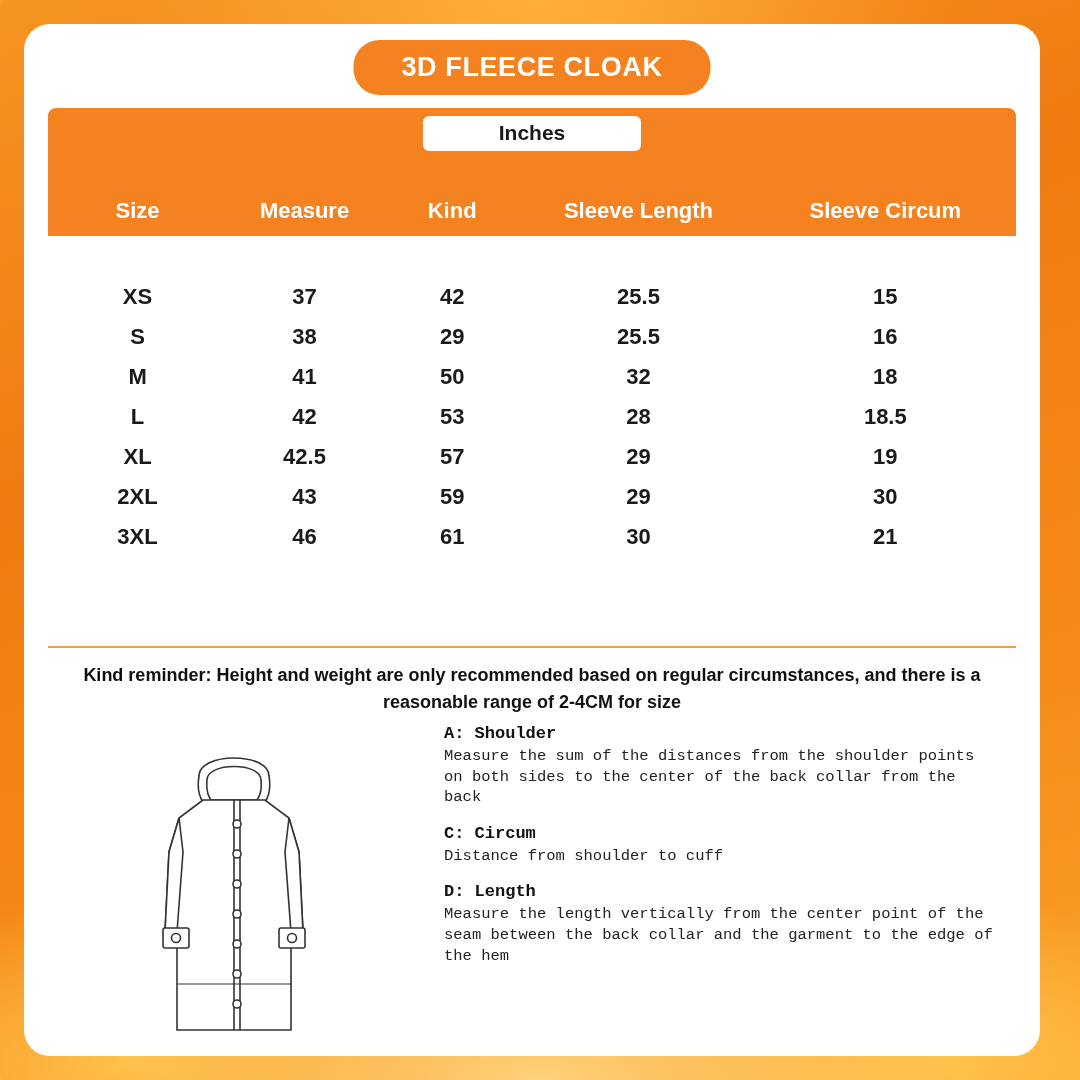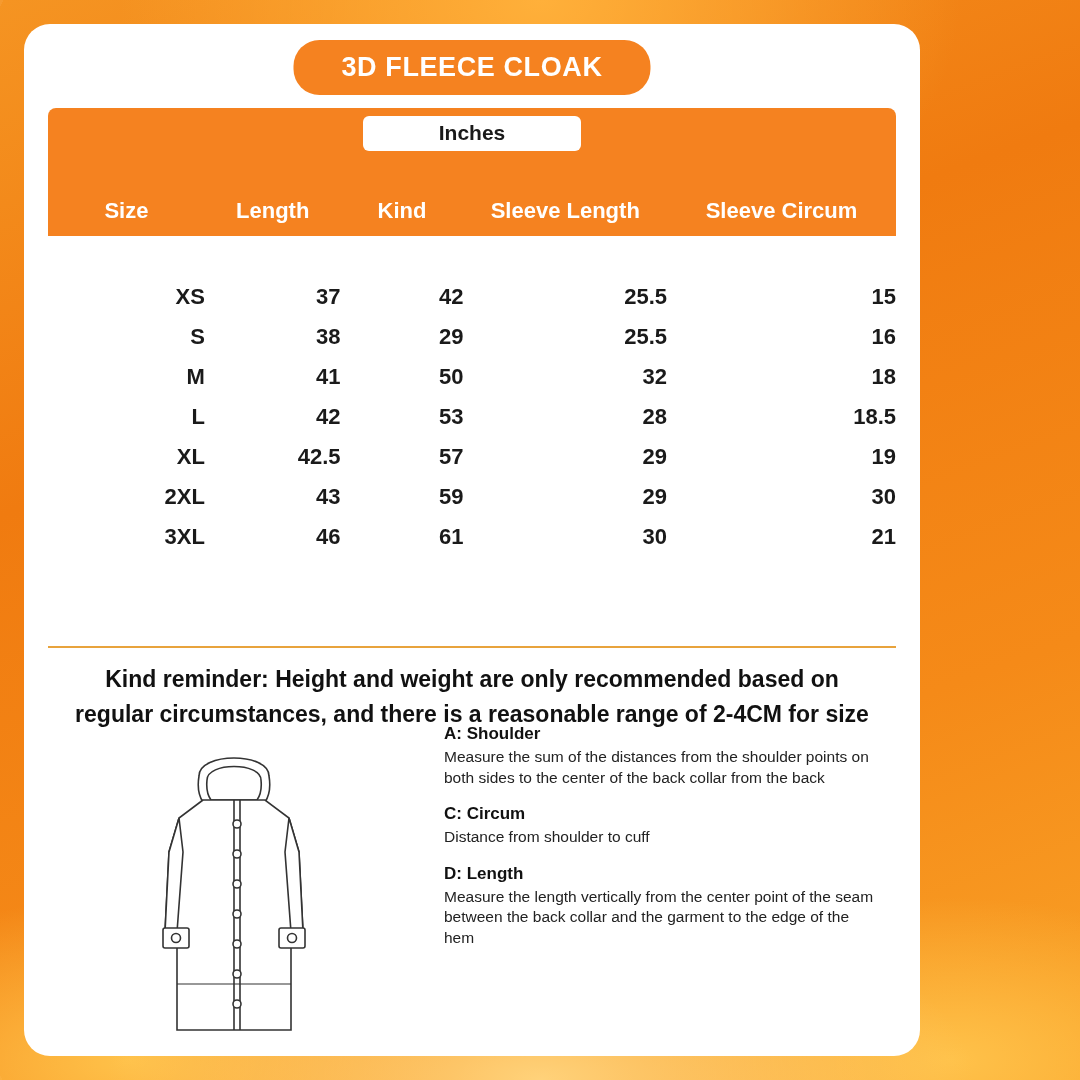--- a/index.html
+++ b/index.html
@@ -27,21 +27,21 @@
     content: "";
     position: absolute; inset: 0;
     background:
       linear-gradient(115deg, rgba(255,255,255,0.10) 0 3px, rgba(255,255,255,0) 3px 40px),
       linear-gradient(65deg, rgba(255,255,255,0.07) 0 2px, rgba(255,255,255,0) 2px 55px);
     opacity: .6;
   }
   .card {
     position: absolute;
     left: 24px; top: 24px;
-    width: 896px; height: 1032px;
+    width: 1016px; height: 1032px;
     background: #ffffff;
     border-radius: 26px;
     overflow: hidden;
   }
   .title-pill {
     position: absolute;
     left: 50%; transform: translateX(-50%);
     top: 16px;
     background: #f58220;
     color: #ffffff;
@@ -87,49 +87,50 @@
     font-weight: bold;
     padding: 6px 0 2px 0;
     text-align: center;
   }
   col.c0 { width: 18.5%; }
   col.c1 { width: 16%; }
   col.c2 { width: 14.5%; }
   col.c3 { width: 24%; }
   col.c4 { width: 27%; }
   .tbody td {
-    text-align: right;
+    text-align: center;
     font-size: 22px;
     color: #1a1a1a;
     padding: 7px 0;
     font-weight: bold;
   }
   .tbody td.sz { font-weight: bold; }
   .divider {
     position: absolute;
     left: 24px; right: 24px;
     top: 622px;
     height: 2px;
     background: #e8a33c;
   }
   .reminder {
     position: absolute;
     left: 40px; right: 40px;
     top: 638px;
     text-align: center;
-    font-size: 23px;
+    font-size: 18px;
     font-weight: bold;
     color: #111;
     line-height: 1.5;
   }
   .lower {
     position: absolute;
     left: 0; right: 0;
     top: 700px;
     display: flex;
+    font-family: Liberation Mono, monospace;
   }
   .figure {
     width: 420px;
     display: flex;
     justify-content: center;
     align-items: flex-start;
     padding-top: 8px;
   }
   .measure-list {
     flex: 1;
@@ -164,21 +165,21 @@
         <colgroup>
           <col class="c0">
             <col class="c1">
             <col class="c2">
             <col class="c3">
             <col class="c4">
         </colgroup>
         <tbody>
             <tr>
           <th>Size</th>
-          <th>Length</th>
+          <th>Measure</th>
           <th>Kind</th>
           <th>Sleeve Length</th>
           <th>Sleeve Circum</th>
         </tr>
       </tbody>
         </table>
     </div>
 
     <table class="tbody">
       <colgroup>

